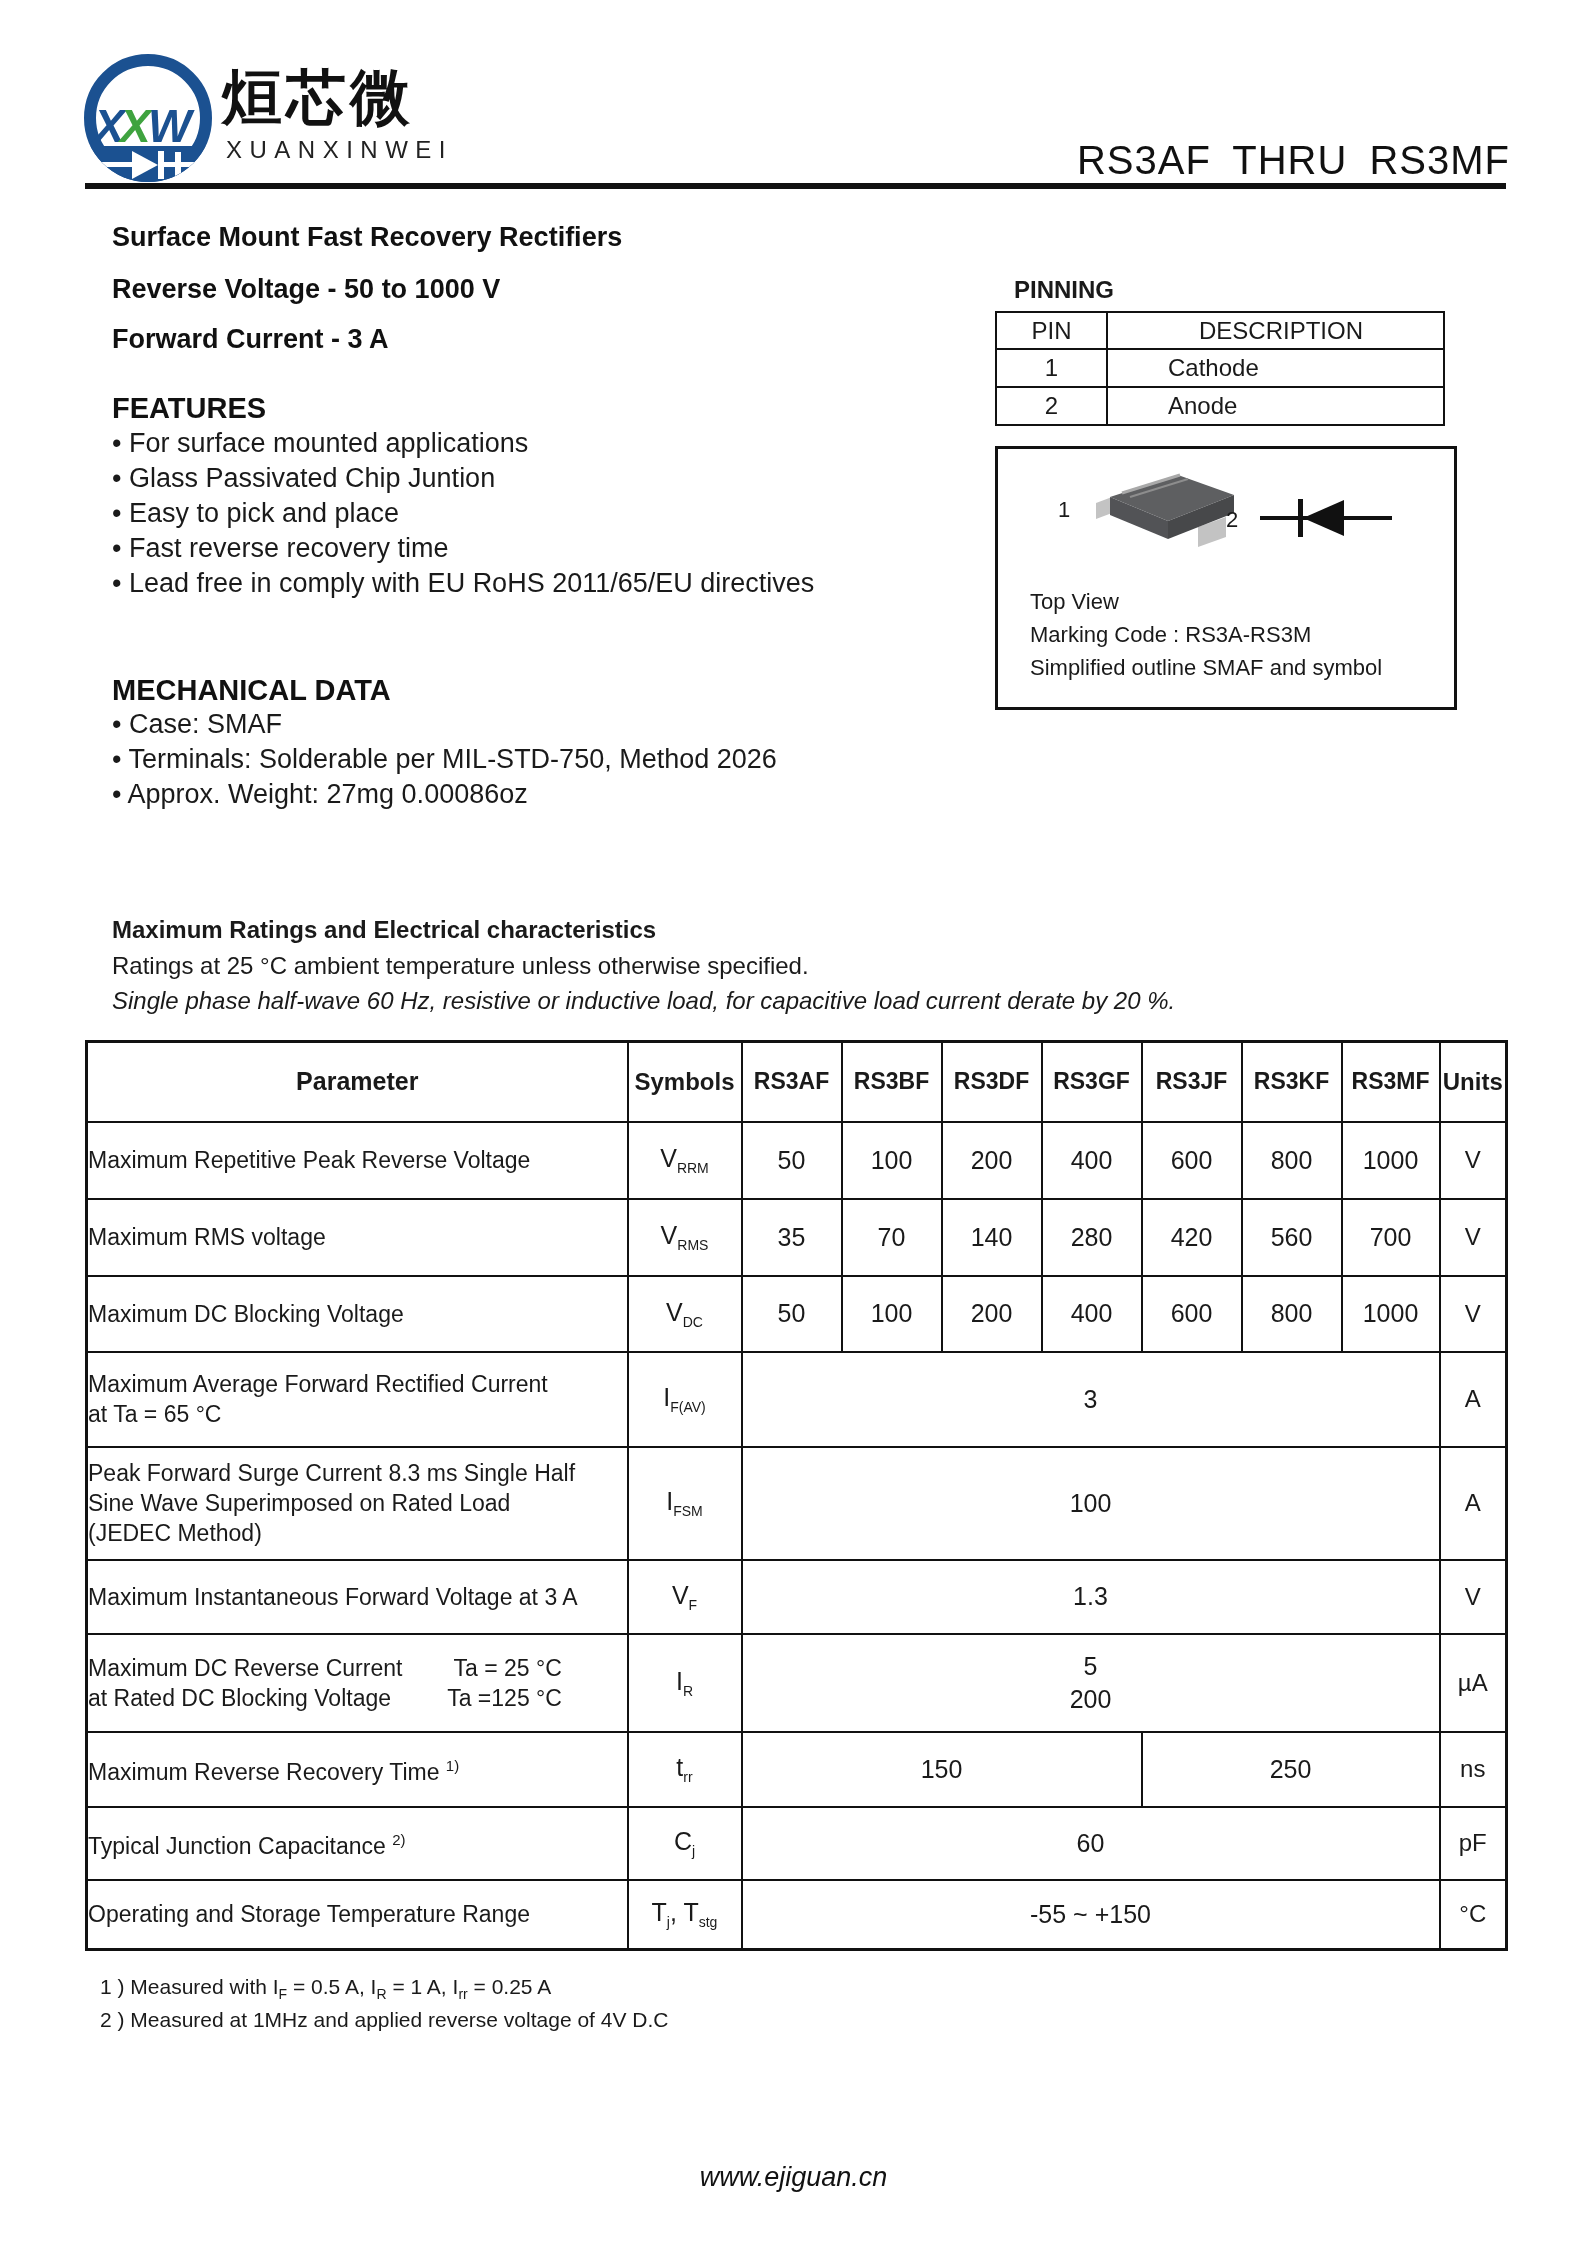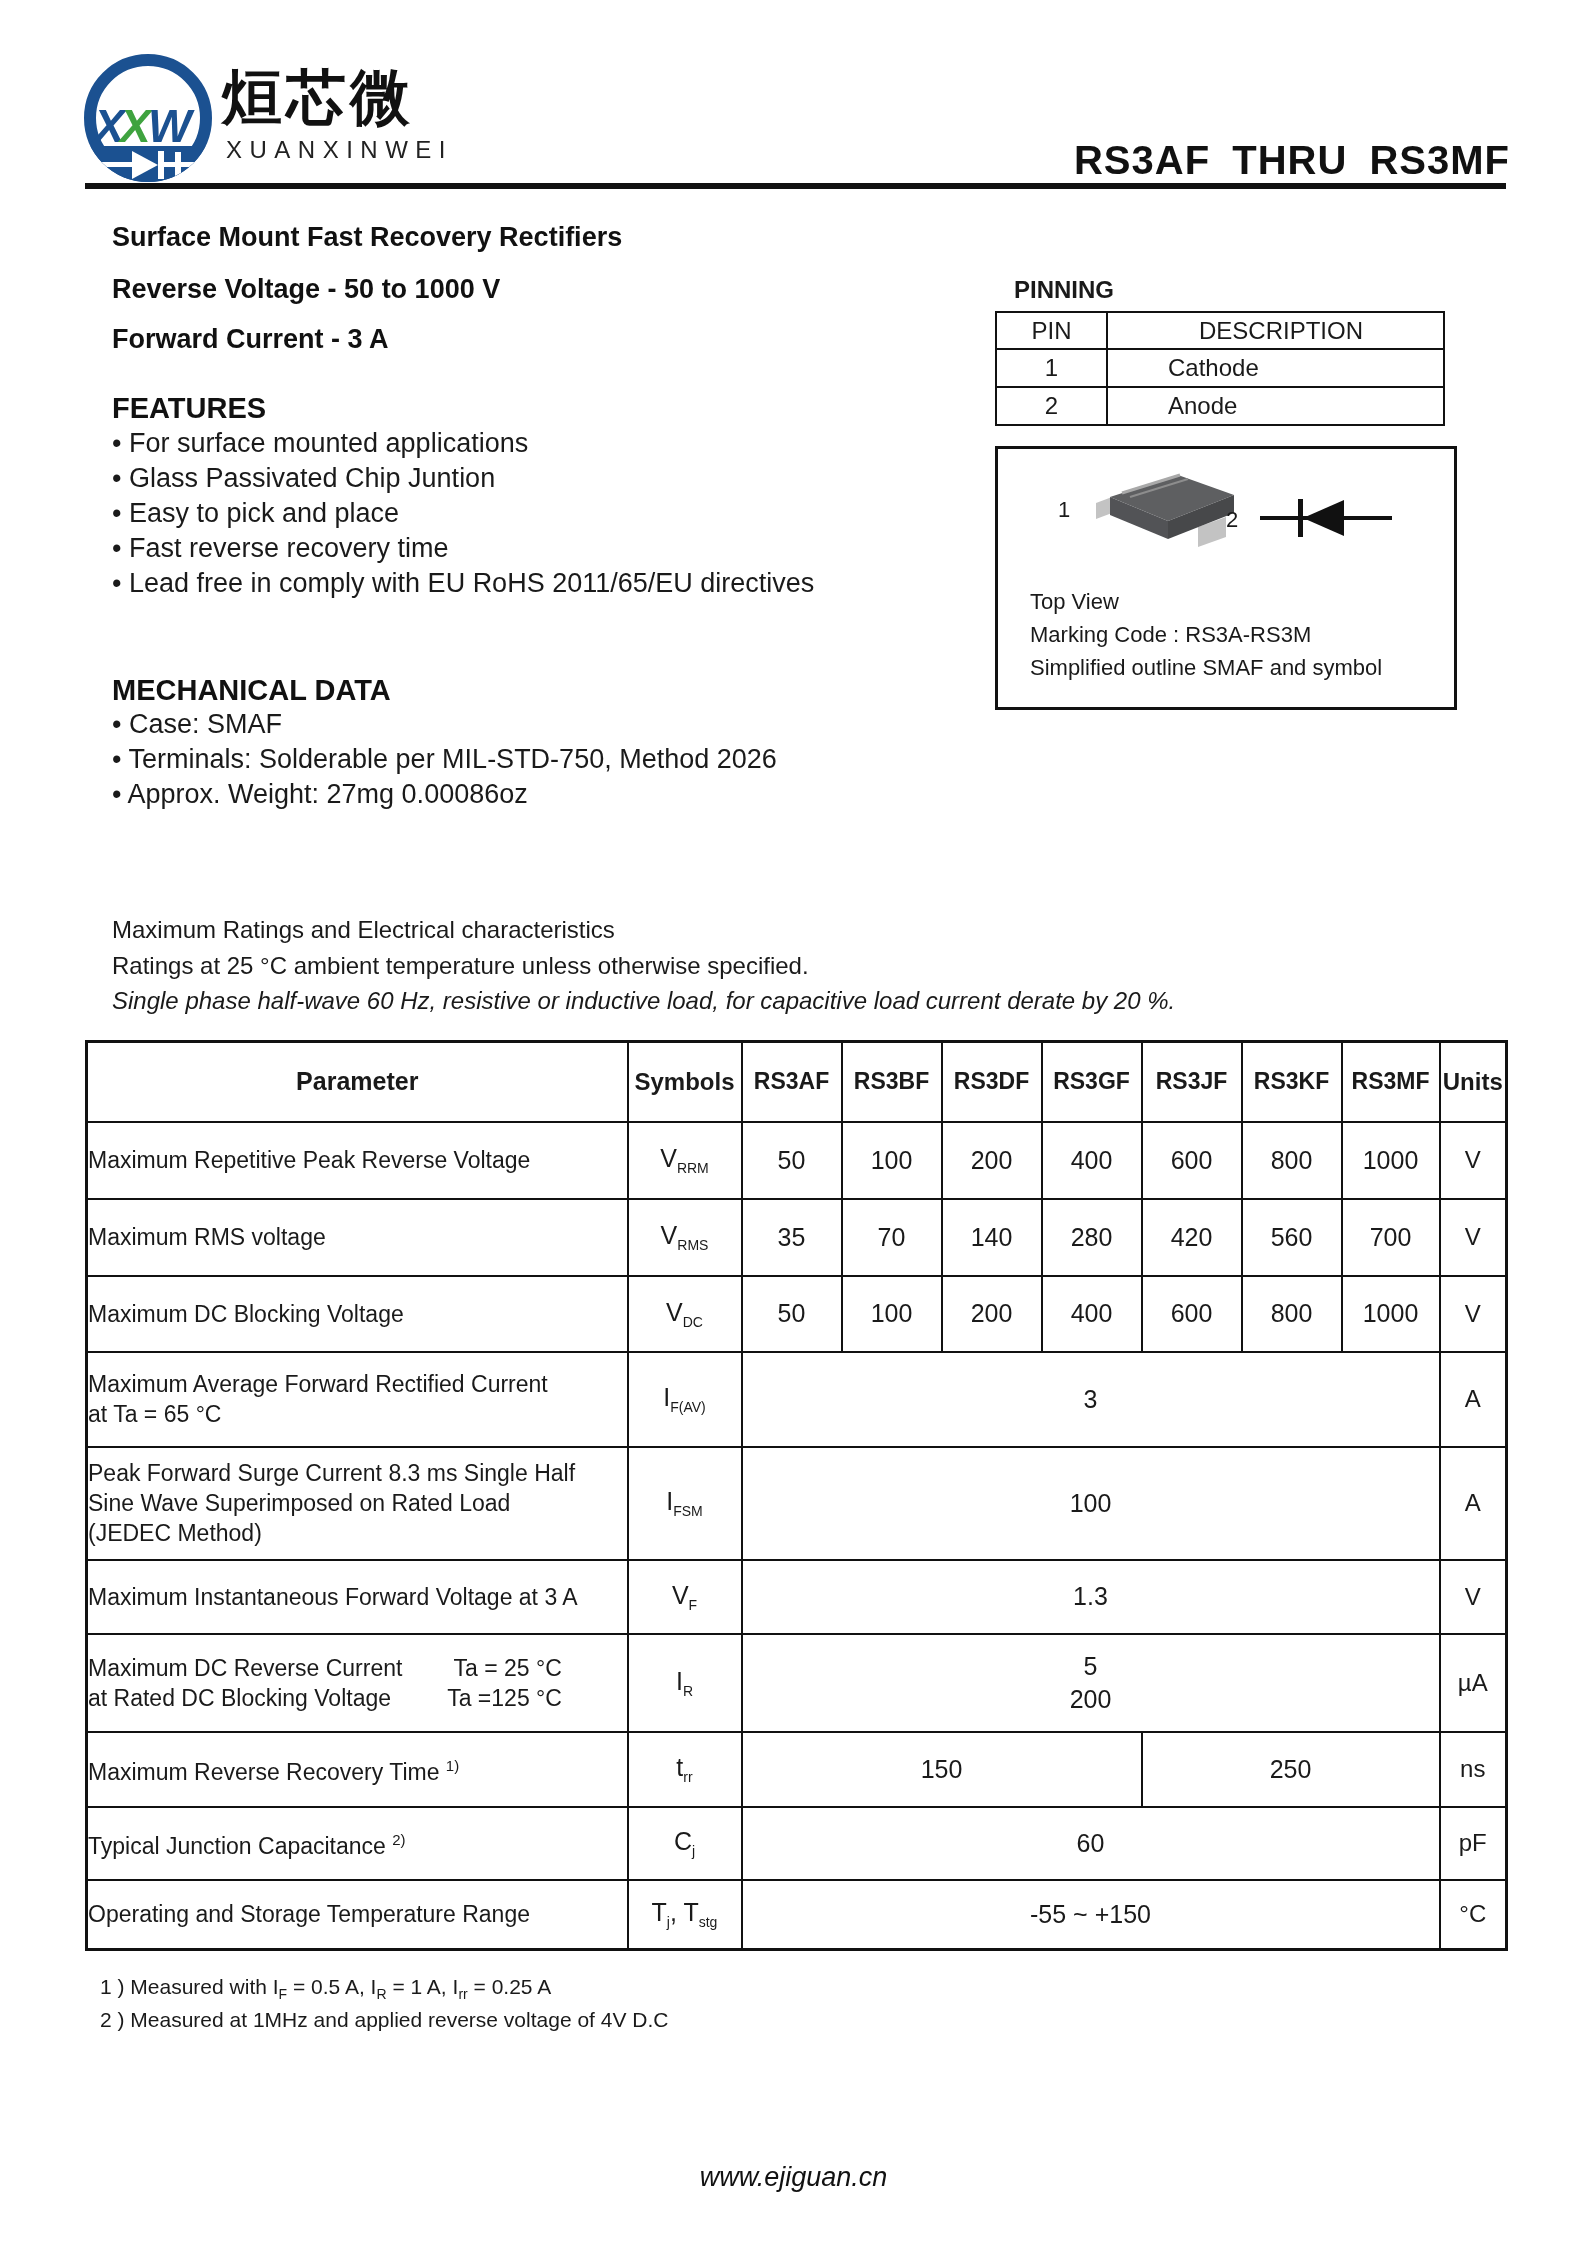--- a/index.html
+++ b/index.html
@@ -5,40 +5,40 @@
   html,body{margin:0;padding:0;background:#e8e8e8;}
   #page{
     position:relative;width:1587px;height:2245px;background:#ffffff;
     font-family:"Liberation Sans","DejaVu Sans",sans-serif;color:#1a1a1a;
     overflow:hidden;margin:0 auto;
   }
   .abs{position:absolute;}
   
   .brand-cn{font-size:60px;font-weight:bold;letter-spacing:4px;color:#111;}
   .brand-en{font-size:24px;letter-spacing:7.5px;color:#222;}
-  .doc-title{width:612px;text-align:right;font-size:40px;font-weight:bold;letter-spacing:1px;word-spacing:10px;color:#111;}
+  .doc-title{width:612px;text-align:right;font-size:40px;font-weight:normal;letter-spacing:1px;word-spacing:10px;color:#111;}
   .rule{background:#111;height:6px;}
   
   .intro-line{font-size:27px;font-weight:bold;color:#111;}
   .sec-head{font-size:29px;font-weight:bold;color:#111;}
   .bullets{font-size:27px;line-height:35px;color:#1a1a1a;}
   .bullets div::before{content:"• ";}
   
   .pin-head{font-size:24px;font-weight:bold;}
   .pin-table{border-collapse:collapse;table-layout:fixed;width:448px;}
   .pin-table td{border:2px solid #111;font-size:24px;}
   .pin-col1{text-align:center;}
   .pin-col2{text-align:left;padding-left:60px;}
   .pin-desc-head{text-align:center;padding-left:12px;}
   
   .pkg-box{width:456px;height:258px;border:3px solid #111;}
   .pkg-text{font-size:22px;color:#1a1a1a;}
   .pkg-pin-num{font-size:22px;color:#1a1a1a;}
   
-  .ratings-head{font-size:24px;font-weight:normal;}
+  .ratings-head{font-size:24px;font-weight:bold;}
   .ratings-note{font-size:24px;}
   
   .main-table{border-collapse:collapse;table-layout:fixed;width:1420px;border:3px solid #111;}
   .main-table td,.main-table th{border:2px solid #111;padding:0;overflow:hidden;vertical-align:middle;}
   .main-table th{font-size:24px;font-weight:bold;text-align:center;}
   th.h-param{font-size:25px;}
   th.h-dev{font-size:23px;}
   .pcell{text-align:left;padding-left:14px;font-size:23px;line-height:30px;}
   .vcell{text-align:center;font-size:25px;}
   .scell{text-align:center;font-size:25px;}

